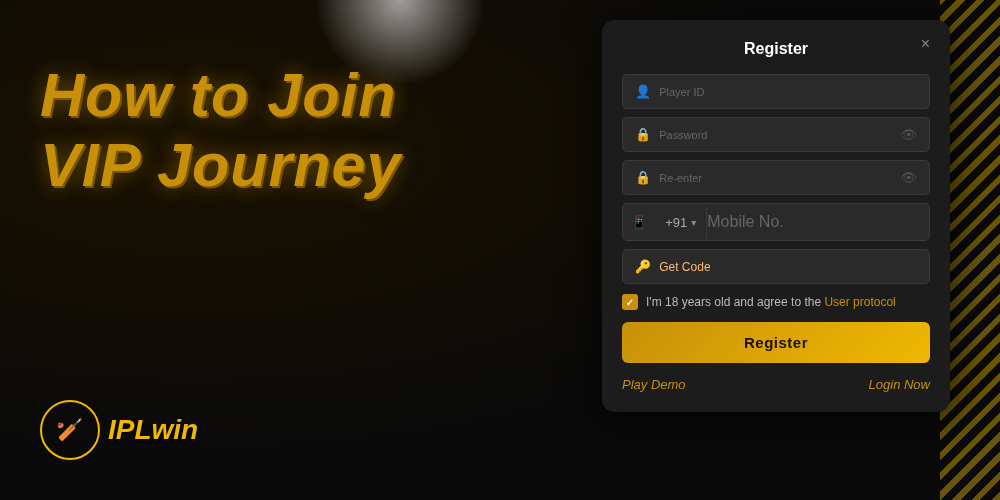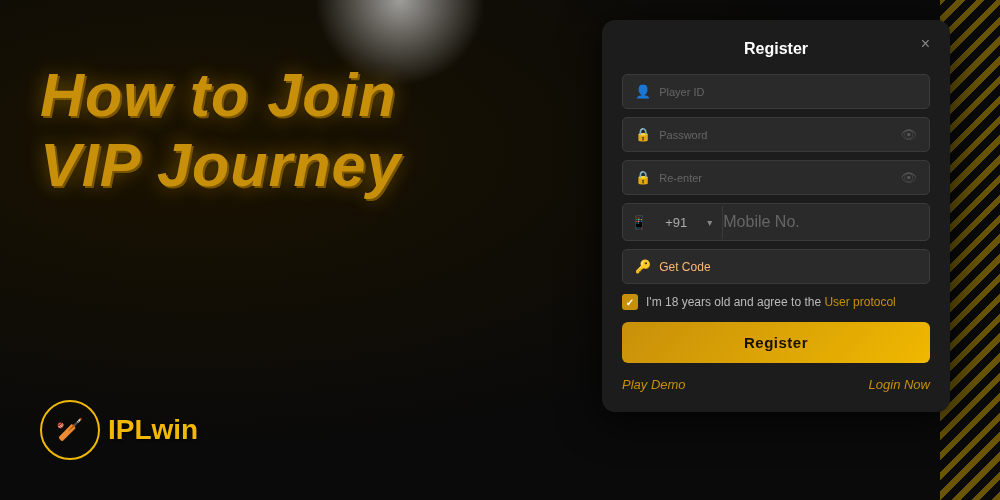--- a/index.html
+++ b/index.html
@@ -86,20 +86,21 @@
       z-index: 2;
       display: flex;
       align-items: center;
       gap: 8px;
     }
 
     .logo-text {
       font-size: 28px;
       font-weight: 900;
       color: #fff;
+      font-style: italic;
       text-shadow: 1px 1px 3px #000;
     }
 
     .logo-text span {
       color: #f0b800;
     }
 
     .logo-circle {
       width: 60px;
       height: 60px;
@@ -197,21 +198,21 @@
       border: 1px solid #3a3a3a;
       border-radius: 5px;
       margin-bottom: 8px;
       display: flex;
       align-items: center;
     }
 
     .phone-prefix {
       display: flex;
       align-items: center;
-      gap: 20px;
+      gap: 4px;
       padding: 9px 10px;
       border-right: 1px solid #3a3a3a;
       color: #aaa;
       font-size: 13px;
       cursor: pointer;
     }
 
     .chevron-down {
       font-size: 10px;
       color: #888;

